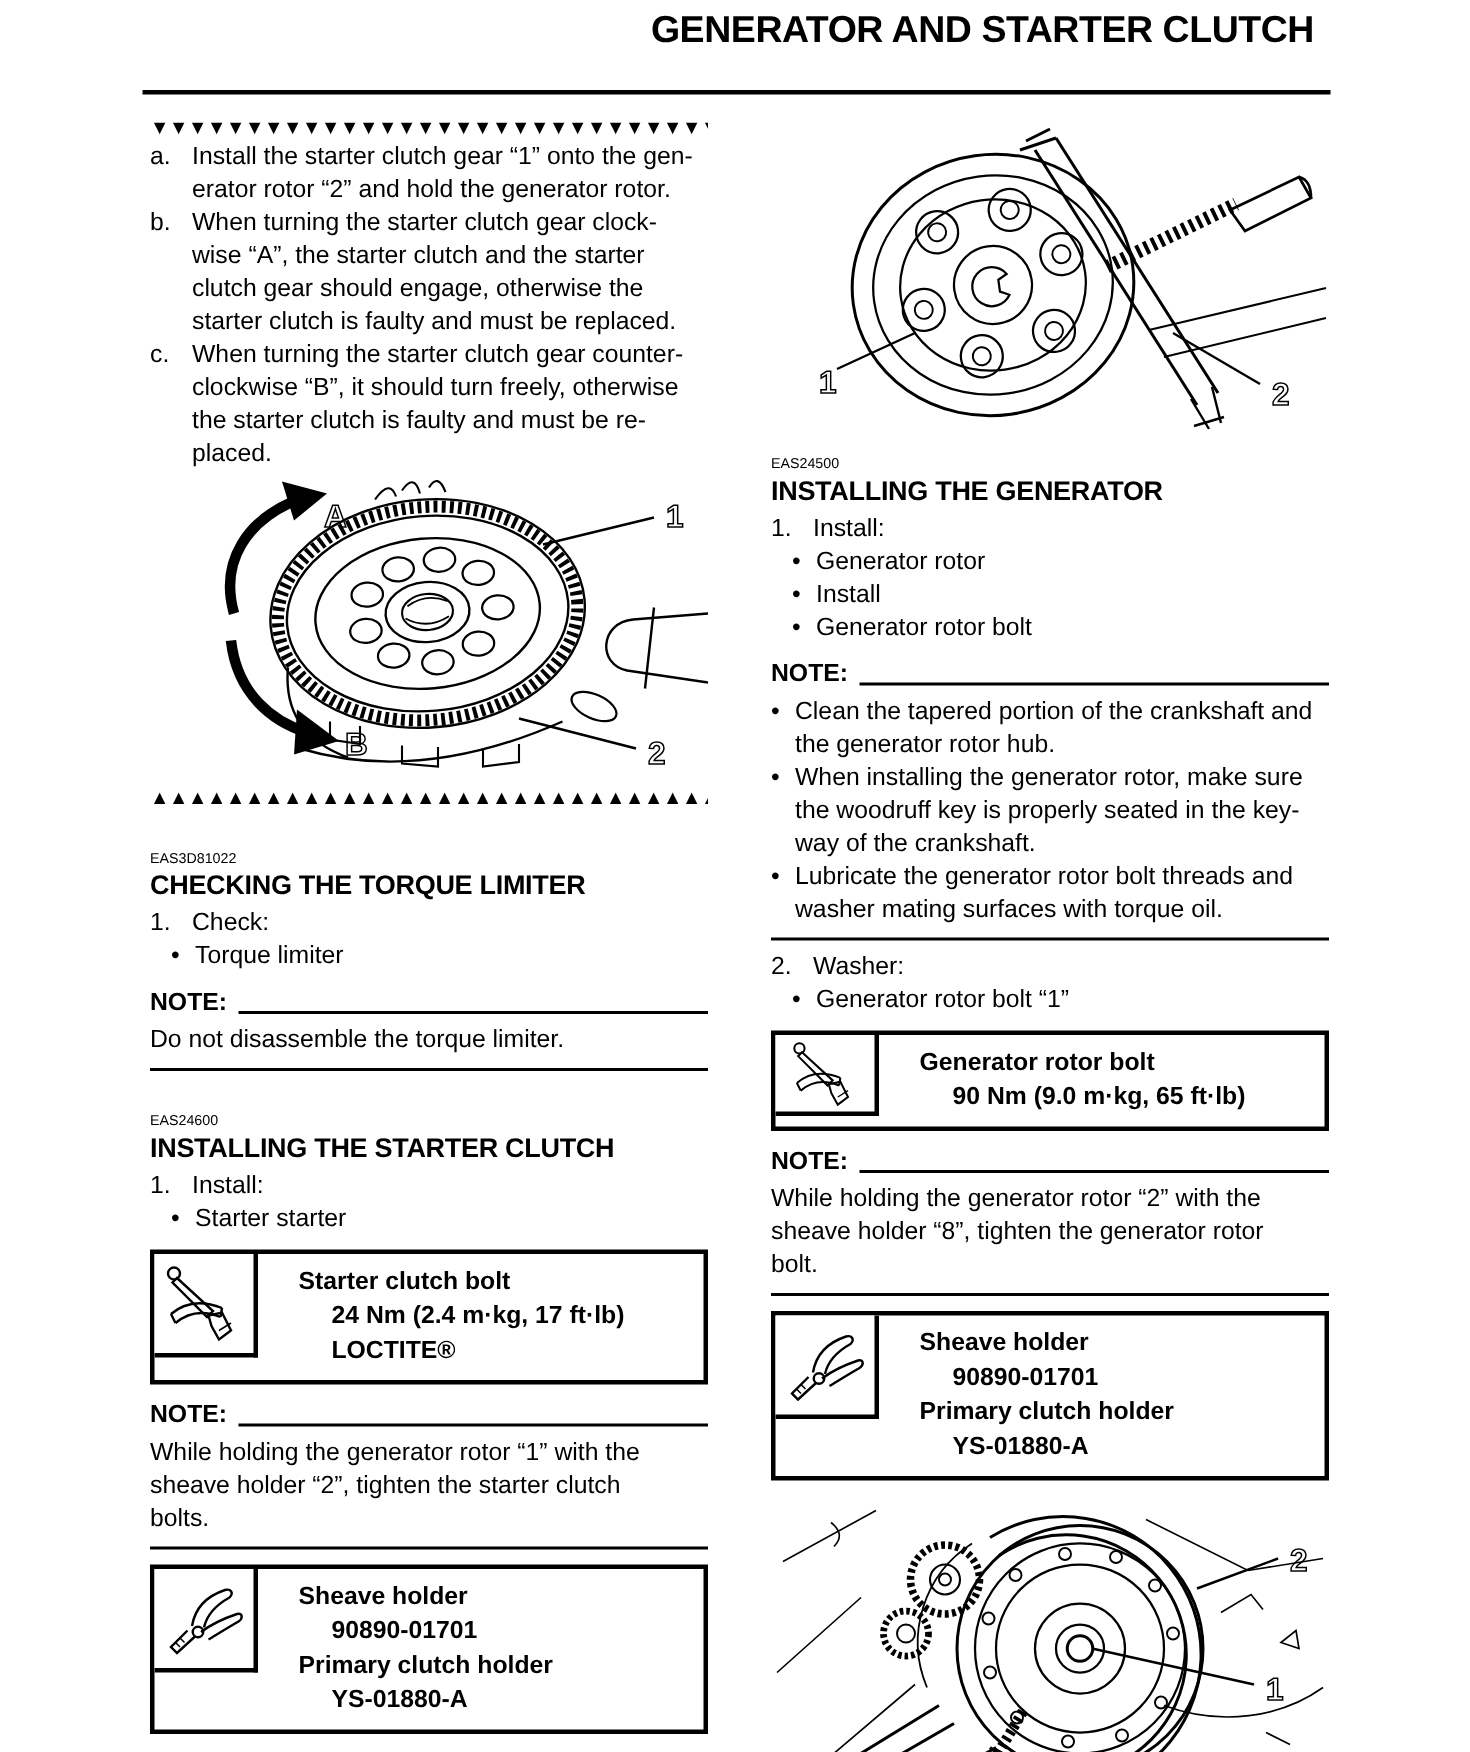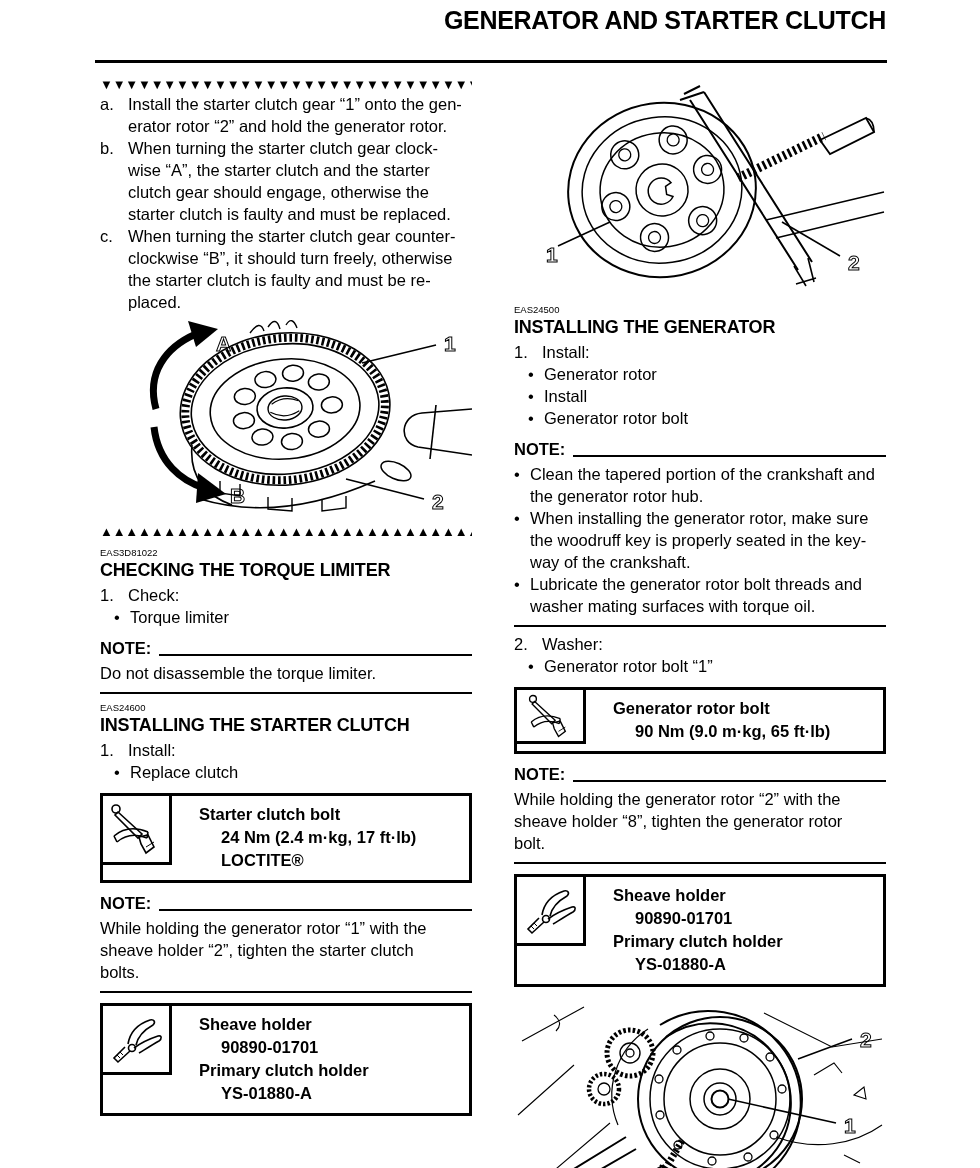--- a/index.html
+++ b/index.html
@@ -2,37 +2,37 @@
 <html><head>
 <meta charset="utf-8">
 <style>
   html,body{margin:0;padding:0;}
   body{
     width:980px;height:1168px;position:relative;background:#ffffff;
     font-family:"Liberation Sans","DejaVu Sans",sans-serif;color:#000;
     overflow:hidden;
   }
   .page-title{
-    position:absolute;top:6px;right:94px;font-size:25px;font-weight:bold;
+    position:absolute;top:6px;right:104px;font-size:25px;font-weight:bold;
     letter-spacing:-0.3px;white-space:nowrap;
   }
   .title-rule{position:absolute;left:95px;right:93px;top:60px;height:3px;background:#000;}
   .col{position:absolute;width:372px;}
   .col-left{left:100px;top:78px;}
   .col-right{left:514px;top:70px;}
   .tri-row{font-size:13px;line-height:14px;letter-spacing:-0.2px;white-space:nowrap;overflow:hidden;width:372px;}
   .body-txt{font-size:16.5px;line-height:22px;}
   .pre{white-space:pre-line;}
   .step{display:flex;margin:0;}
   .step .n{width:28px;flex:none;}
   .step .t{flex:1;}
   .bullet{display:flex;margin-left:14px;}
   .bullet .b{width:16px;flex:none;}
   .bullet .t{flex:1;}
-  .sec-code{font-size:9.5px;line-height:11px;margin-top:8px;}
+  .sec-code{font-size:9.5px;line-height:11px;margin-top:28px;}
   .sec-heading{font-size:18px;font-weight:bold;line-height:24px;margin-bottom:2px;letter-spacing:-0.2px;}
   .note-head{display:flex;align-items:flex-end;margin-top:10px;margin-bottom:3px;text-align:center;}
   .note-head .lbl{font-weight:bold;font-size:16.5px;line-height:21px;}
   .note-head .ln{flex:1;border-bottom:2px solid #000;margin:0 0 3px 8px;}
   .rule{border:none;border-top:2px solid #000;margin:8px 0 0 0;}
   .toolbox{border:3px solid #000;position:relative;margin-top:10px;}
   .toolbox .cell{
     position:absolute;left:0;top:0;width:66px;height:66px;
     border-right:3px solid #000;border-bottom:3px solid #000;background:#fff;
     display:flex;align-items:center;justify-content:center;
@@ -136,21 +136,21 @@
 
   <div class="sec-code">EAS24600</div>
   <div class="sec-heading">INSTALLING THE STARTER CLUTCH</div>
   <div class="body-txt">
     <div class="step">
       <span class="n">1.</span>
       <span class="t">Install:</span>
     </div>
     <div class="bullet">
       <span class="b">•</span>
-      <span class="t">Replace clutch</span>
+      <span class="t">Starter starter</span>
     </div>
   </div>
 
   <div class="toolbox">
     <div class="cell">
       <svg width="56" height="54" viewBox="0 0 56 54" fill="none" stroke="#000" stroke-width="1.6">
         <circle cx="8" cy="7" r="4"></circle>
         <path d="M10 10 L34 32 L30 36 L7 13 Z"></path>
         <path d="M6 34 q14 -12 34 -4 M9 40 q13 -11 30 -4"></path>
         <path d="M6 34 l3 6 M40 30 l-1 6"></path>

